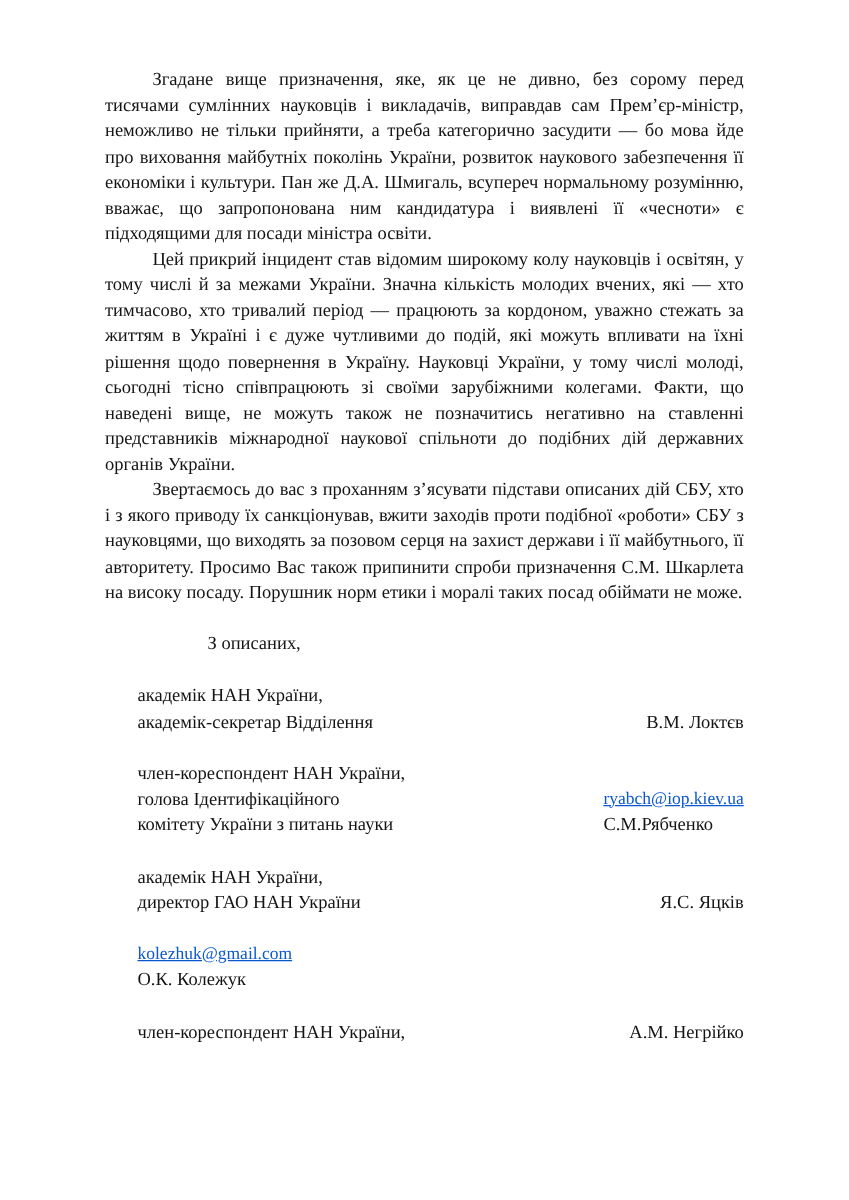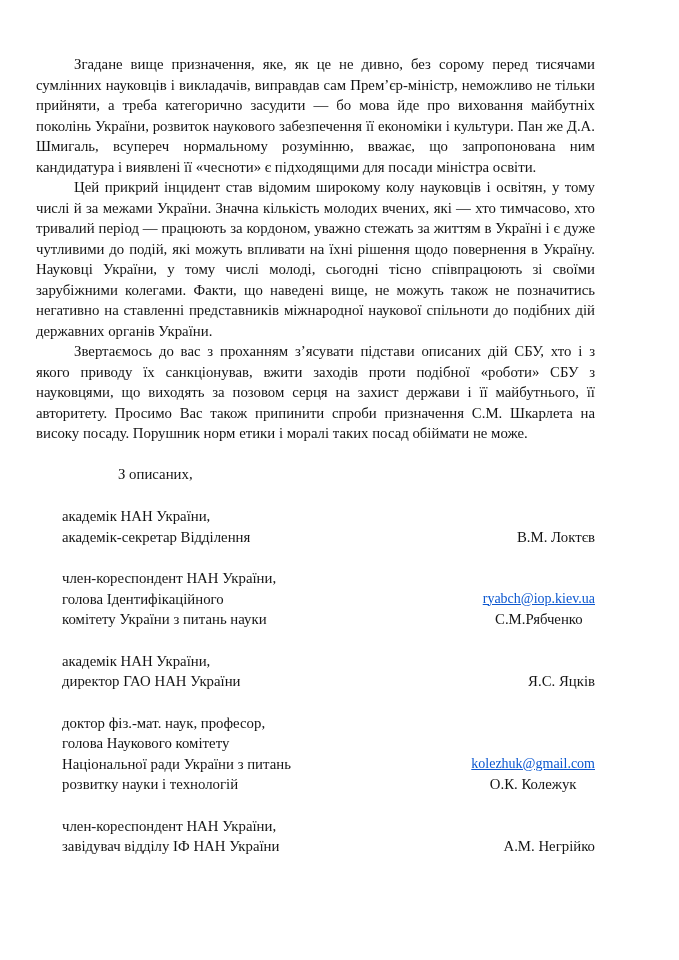--- a/index.html
+++ b/index.html
@@ -5,21 +5,21 @@
   html, body {
     margin: 0;
     padding: 0;
     background: #ffffff;
   }
   .page {
     position: relative;
     width: 679px;
     height: 872px;
     box-sizing: border-box;
-    padding: 54px 84px 0 36px;
+    padding: 54px 84px 0 84px;
     background: #ffffff;
     font-family: "Liberation Serif", serif;
     font-size: 14.8px;
     line-height: 20.5px;
     color: #141414;
     overflow: hidden;
   }
   .para {
     margin: 0;
     text-align: justify;
@@ -36,21 +36,21 @@
     align-items: flex-end;
     margin: 21px 0 0 26px;
   }
   .sig:first-of-type {
     margin-top: 22px;
   }
   .sig-left div {
     white-space: nowrap;
   }
   .sig-right {
-    text-align: center;
+    text-align: left;
   }
   .email {
     display: block;
     color: #0b57d0;
     font-size: 14px;
     line-height: 20.5px;
     text-decoration: underline;
     cursor: pointer;
   }
   .sig-name {
@@ -97,35 +97,28 @@
     <div class="sig-left">
       <div>академік НАН України,</div>
       <div>директор ГАО НАН України</div>
     </div>
     <div class="sig-right">
       <div class="sig-name">Я.С. Яцків</div>
     </div>
   </div>
 
   <div class="sig">
-    <div class="sig-left">
-      <div>доктор фіз.-мат. наук, професор,</div>
-      <div>голова Наукового комітету</div>
-      <div>Національної ради України з питань</div>
-      <div>розвитку науки і технологій</div>
-    </div>
     <div class="sig-right">
       <a class="email" href="#">kolezhuk@gmail.com</a>
       <div class="sig-name">О.К. Колежук</div>
     </div>
   </div>
 
   <div class="sig">
     <div class="sig-left">
       <div>член-кореспондент НАН України,</div>
-      <div>завідувач відділу ІФ НАН України</div>
     </div>
     <div class="sig-right">
       <div class="sig-name">А.М. Негрійко</div>
     </div>
   </div>
 
 </div>
 
 </body></html>

